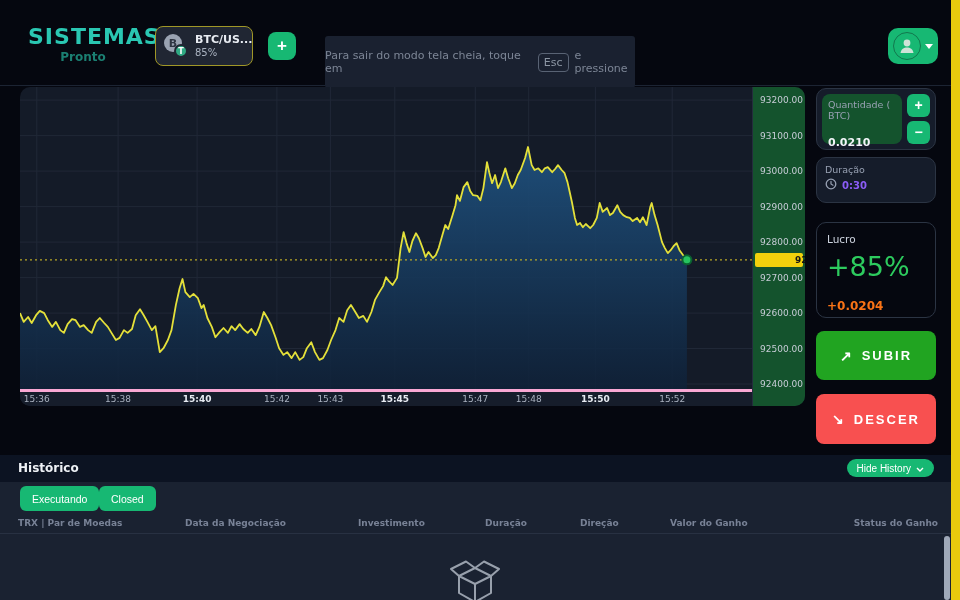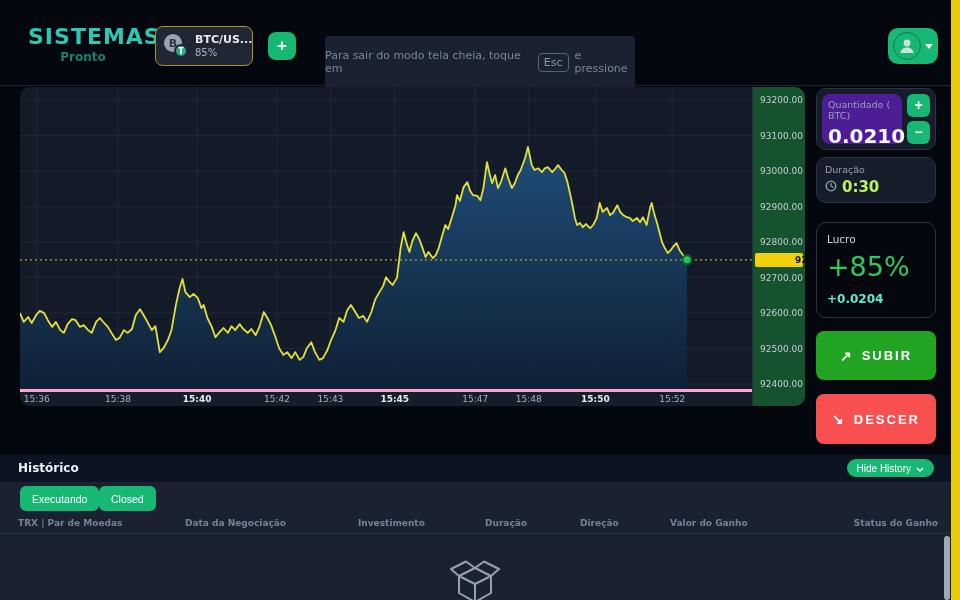--- a/index.html
+++ b/index.html
@@ -43,32 +43,32 @@
   .x-tick { position:absolute; top:2px; width:44px; margin-left:-22px; text-align:center; color:#a9b1bf; font-size:9px; }
   .x-tick.bold { color:#e6eaf1; font-weight:bold; }
   .y-col { position:absolute; left:732px; top:0; width:53px; height:319px; background:#14532d; border-left:1px solid #242d3d; }
   .y-tick { position:absolute; left:7px; width:46px; color:#c7ccd6; font-size:9px; }
   .price-tag { position:absolute; left:2px; width:48px; height:14px; background:#f2d10c; border-radius:2px;
                color:#141414; font-size:9px; font-weight:bold; text-align:center; line-height:14px;padding-left:40px; }
 
   
   .card { position:absolute; left:816px; width:120px; background:#151c2a; border:1px solid #2b3443; border-radius:10px; }
   .card-qty { top:88px; height:62px; padding:5px; display:flex; }
-  .qty-box { width:80px; height:50px; background:#4c1d95; border-radius:8px; padding:5px 6px; }
+  .qty-box { width:80px; height:50px; background:#14532d; border-radius:8px; padding:5px 6px; }
   .card-label { color:#98a1b3; font-size:9.5px; line-height:1.2; }
-  .qty-value { color:#f2f5f9; font-size:20px; font-weight:bold; margin-top:2px; }
+  .qty-value { color:#f2f5f9; font-size:11px; font-weight:bold; margin-top:14px; }
   .stepper { display:flex; flex-direction:column; gap:4px; margin-left:5px; }
   .step-btn { width:23px; height:23px; background:#17b873; border:none; border-radius:6px; color:#fff;
               font-size:14px; font-weight:bold; line-height:21px; text-align:center; cursor:pointer; }
   .card-dur { top:157px; height:46px; padding:6px 8px; cursor:pointer; }
-  .dur-value { display:flex; align-items:center; gap:5px; margin-top:3px; color:#bef264; font-size:15px; font-weight:bold; }
+  .dur-value { display:flex; align-items:center; gap:5px; margin-top:3px; color:#8b5cf6; font-size:10px; font-weight:bold; }
   .card-lucro { top:222px; height:96px; padding:10px; background:transparent; }
   .lucro-label { color:#cfd5e0; font-size:10.5px; }
   .lucro-pct { color:#2dcb5e; font-size:27px; font-weight:500; margin-top:6px; }
-  .lucro-amt { color:#5eead4; font-size:12px; font-weight:bold; margin-top:10px; }
+  .lucro-amt { color:#f97316; font-size:12px; font-weight:bold; margin-top:17px; }
   .trade-btn { position:absolute; left:816px; width:120px; height:49px; border:none; border-radius:8px;
                color:#fff; font-size:13px; font-weight:bold; letter-spacing:2px; cursor:pointer;
                display:flex; align-items:center; justify-content:center; gap:8px; }
   .btn-up { top:331px; background:#21a421; }
   .btn-down { top:394px; height:50px; background:#f85050; }
   .trade-arrow { font-size:14px; font-weight:bold; }
 
   
   .history { position:absolute; left:0; top:455px; width:960px; height:145px; }
   .hist-titlebar { position:absolute; left:0; top:0; width:100%; height:27px; background:#0c1322; }

